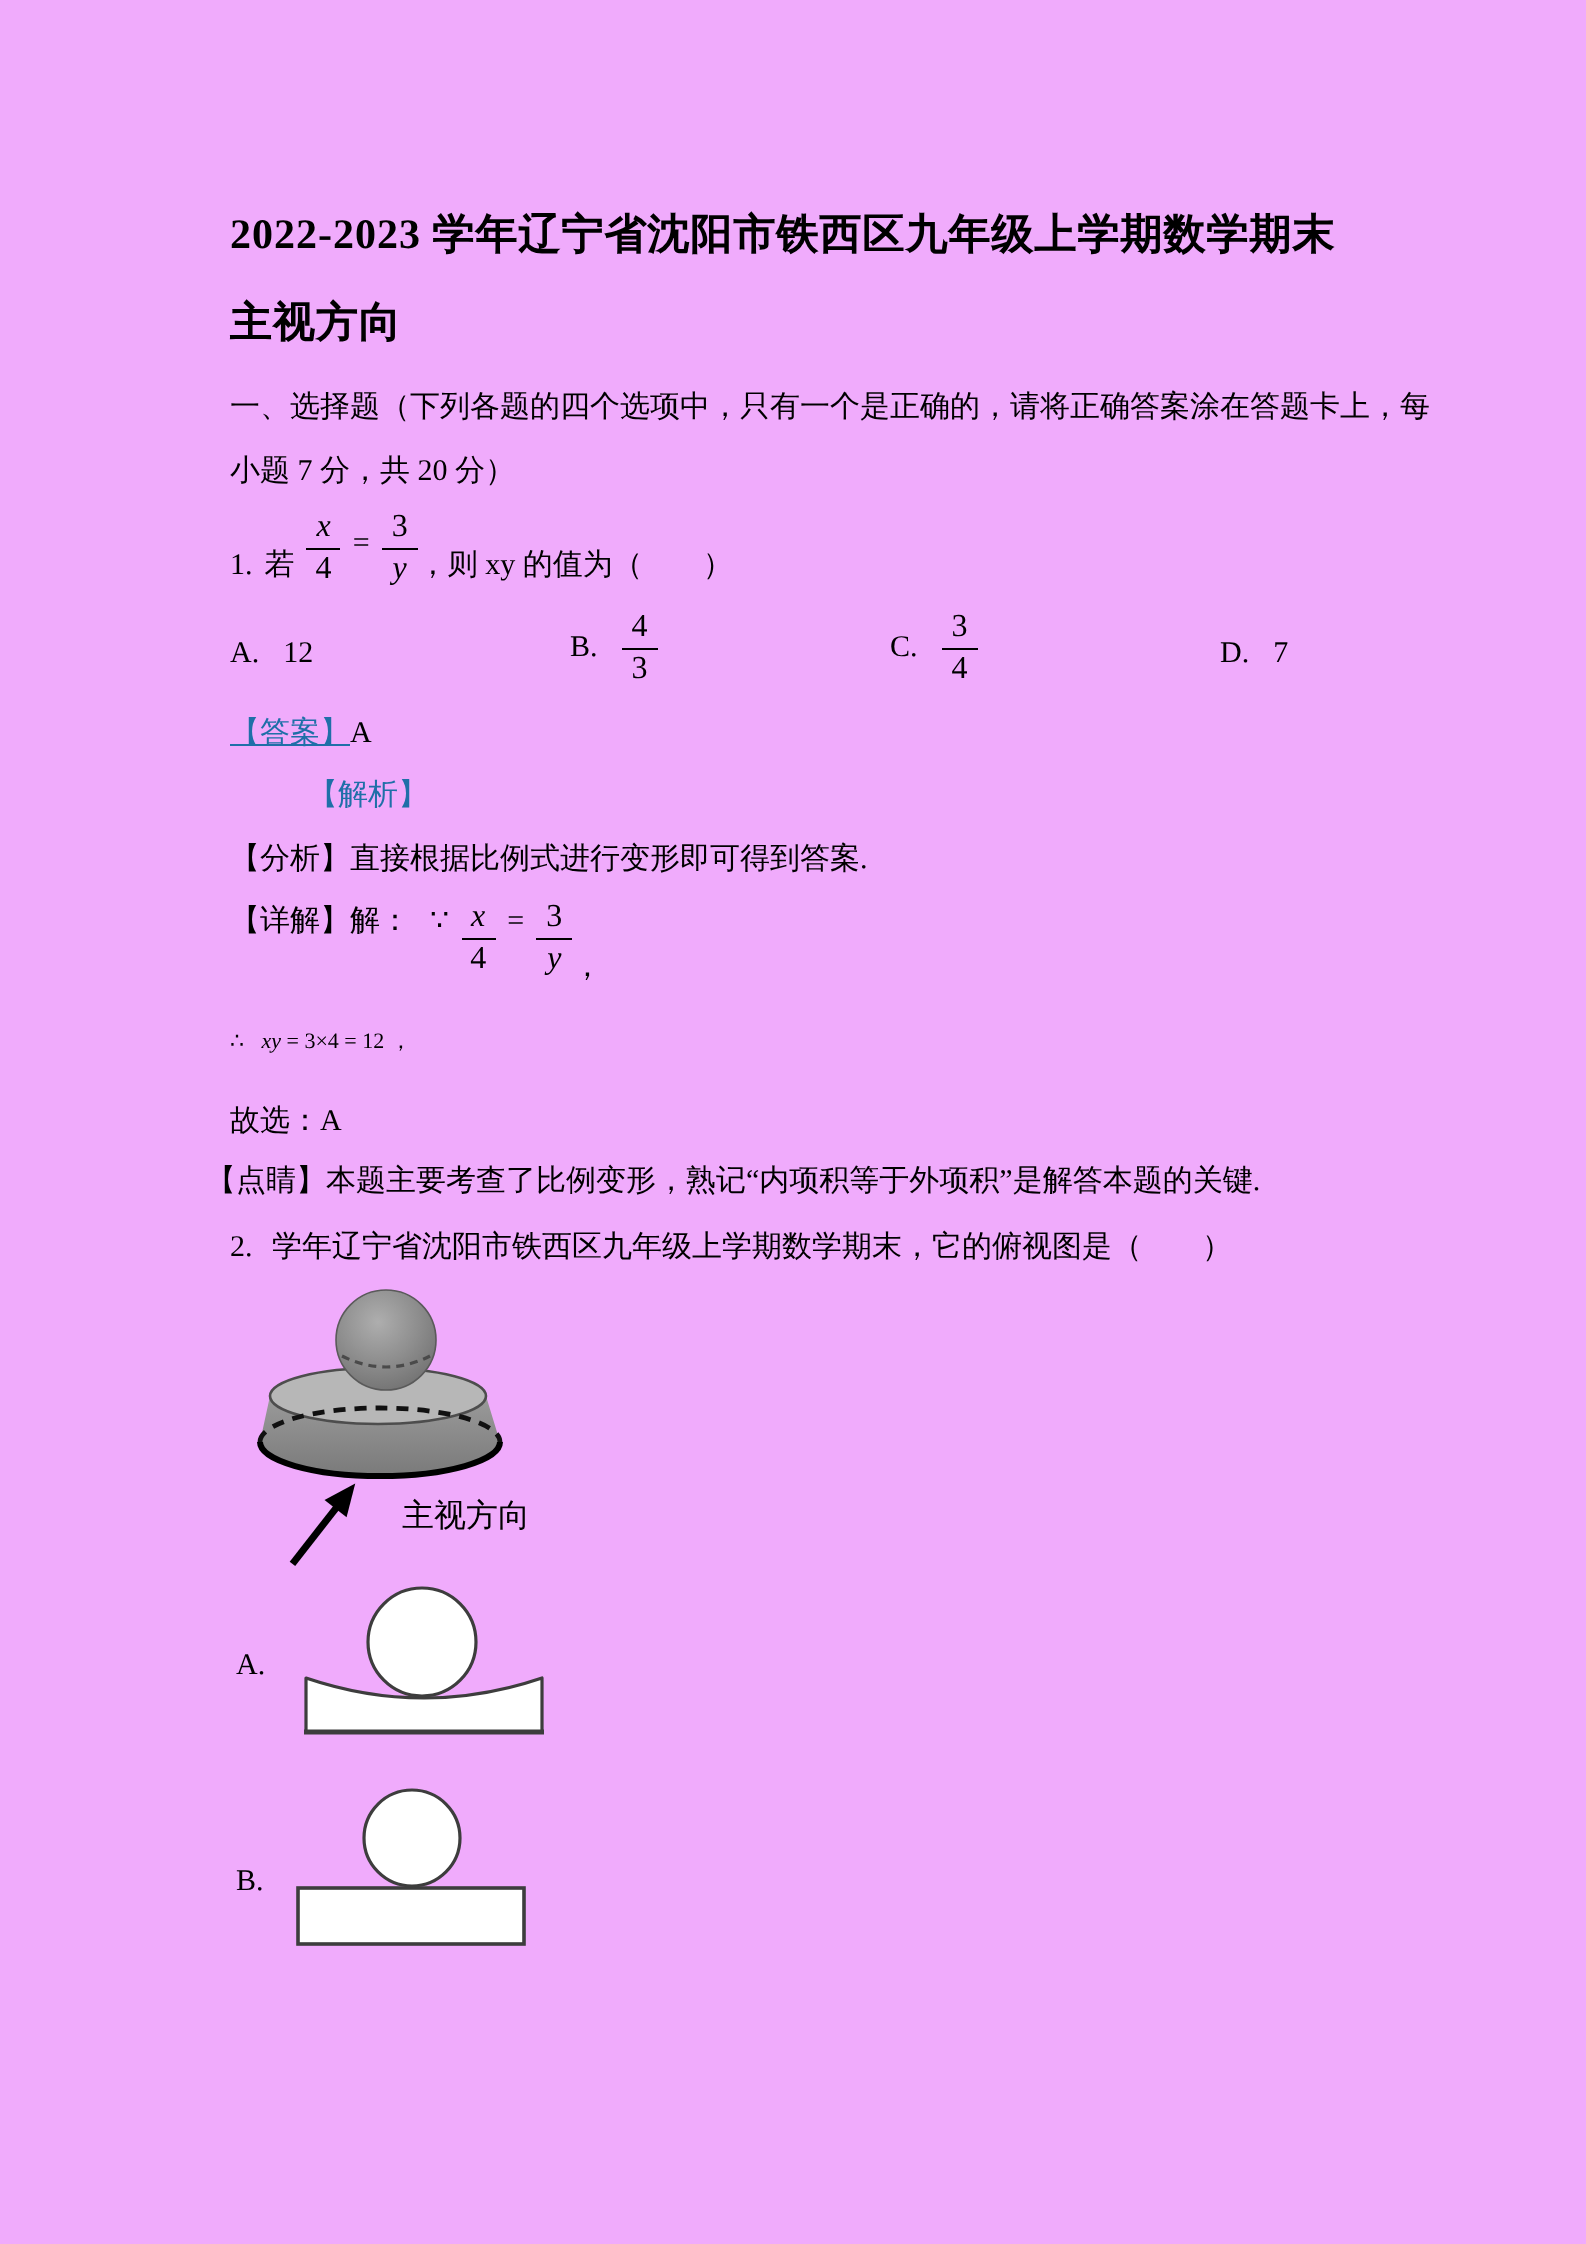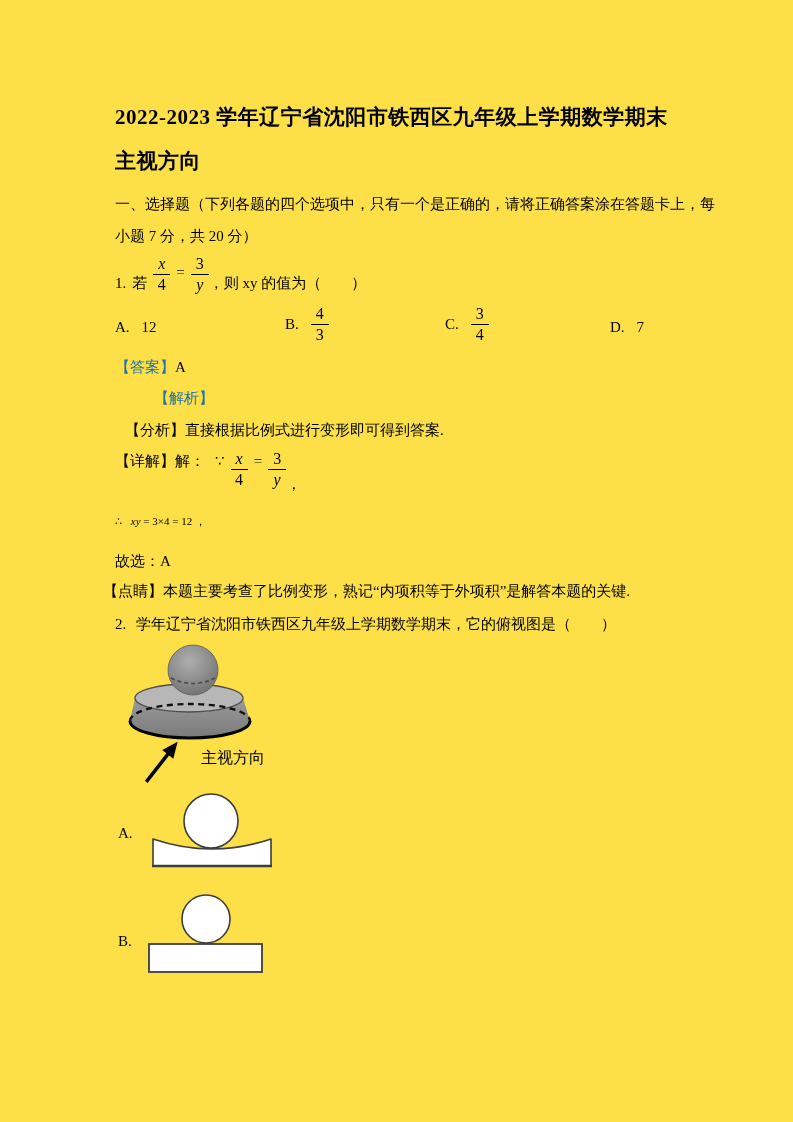--- a/index.html
+++ b/index.html
@@ -1,17 +1,17 @@
 <!DOCTYPE html>
 <html><head>
 <meta charset="utf-8">
 <style>
   html,body { margin:0; padding:0; background:#ffffff; }
   .page {
-    position:relative; width:793px; height:1122px; background:#fde047;
+    position:relative; width:793px; height:1122px; background:#f0abfc;
     font-family:"Liberation Serif","DejaVu Serif",serif; color:#000;
     overflow:hidden;
   }
   .abs { position:absolute; }
   .t-title { font-size:21px; font-weight:bold; letter-spacing:0.5px; white-space:nowrap; }
   .t-body { font-size:15px; line-height:22px; white-space:nowrap; }
   .blue { font-weight:normal; }
   .mrow { display:flex; align-items:flex-end; }
   .mrow-c { display:flex; }
   .frac {
@@ -70,26 +70,26 @@
       <span class="num">3</span>
       <span class="den">4</span>
     </span>
   </div>
   <div class="abs opt t-body" style="left:610px; top:316px;">
     <span class="olabel">D.</span>
     <span>7</span>
   </div>
 
   <div class="abs t-body" style="left:115px; top:356px;">
-    <span class="blue" style="color: rgb(31, 111, 168);">【答案】</span><span>A</span>
+    <span class="blue" style="color: rgb(31, 111, 168); text-decoration: underline;">【答案】</span><span>A</span>
   </div>
   <div class="abs t-body" style="left:115px; top:387px;margin-left:39px;">
     <span class="blue" style="color: rgb(31, 111, 168);">【解析】</span>
   </div>
-  <div class="abs t-body" style="left:125px; top:419px;">
+  <div class="abs t-body" style="left:115px; top:419px;">
     <span>【分析】</span><span>直接根据比例式进行变形即可得到答案.</span>
   </div>
 
   <div class="abs mrow-c" style="left:115px; top:450px; height:45px;">
     <span class="t-body">【详解】</span>
     <span class="t-body">解：</span>
     <span class="t-body gap-m">∵</span>
     <span class="frac gap-s">
       <span class="num var">x</span>
       <span class="den">4</span>

